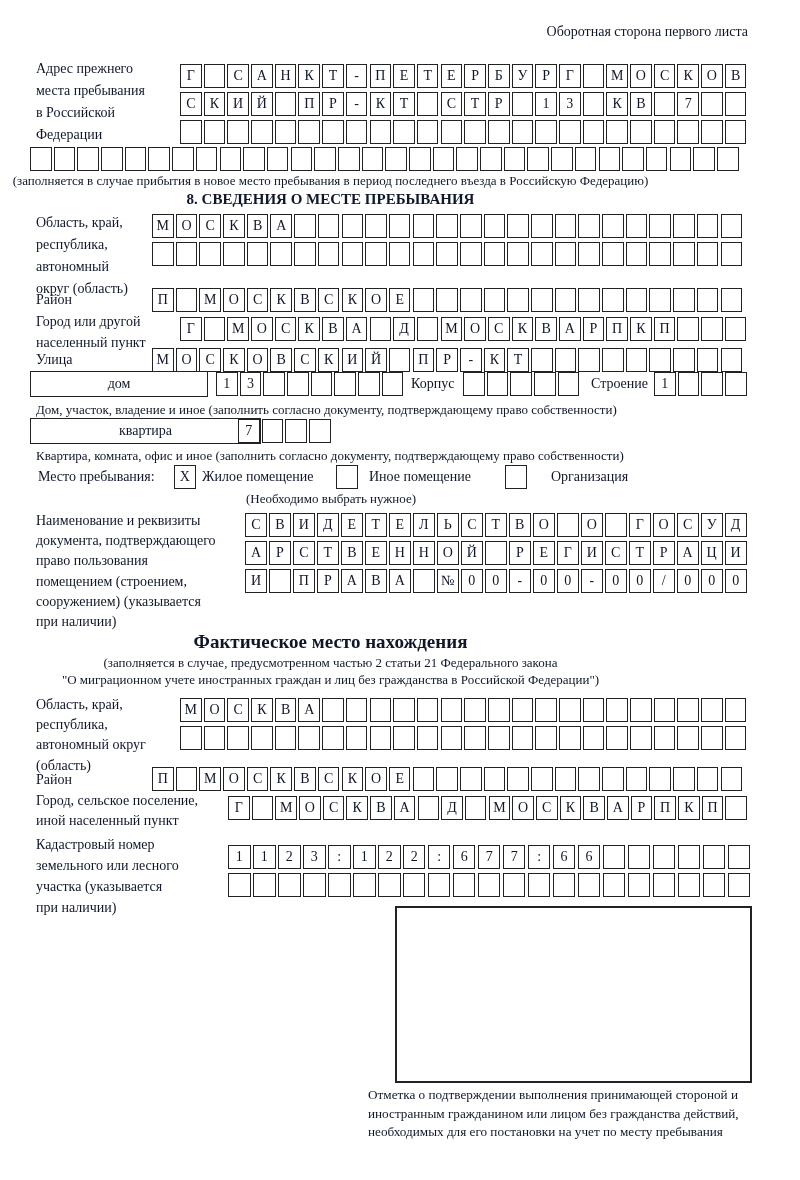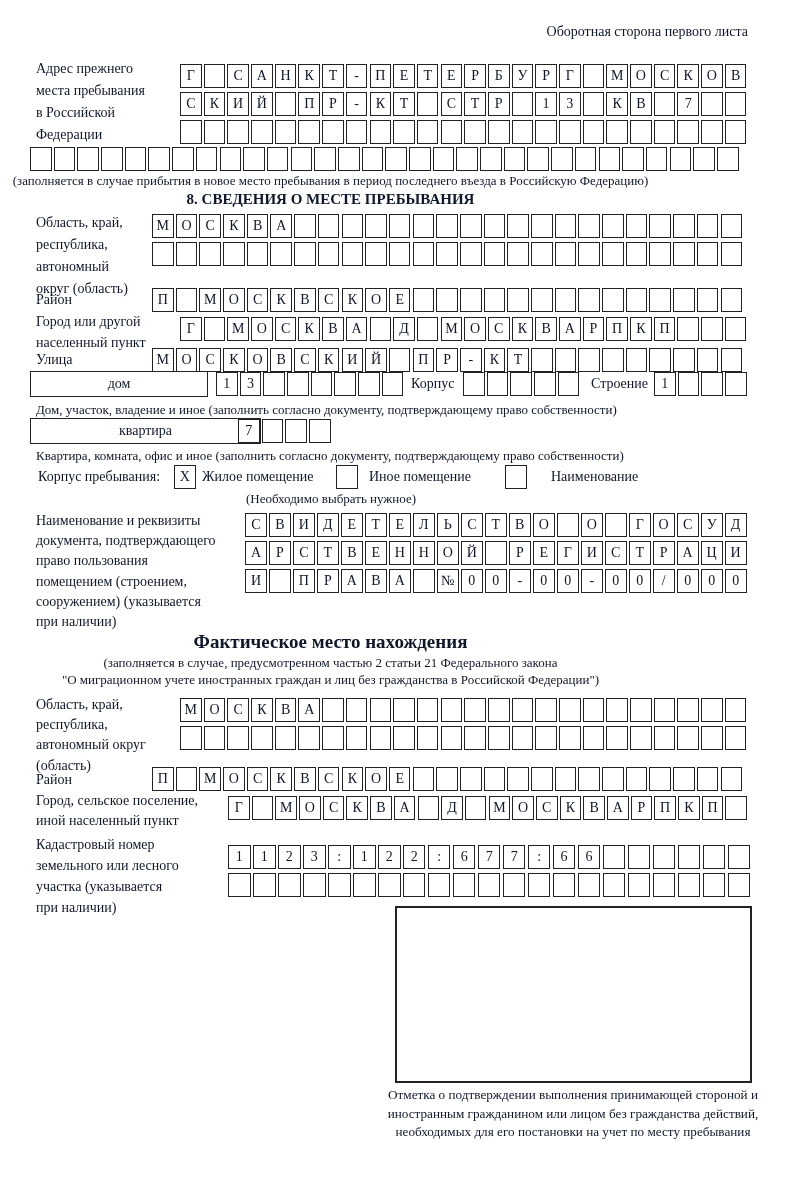--- a/index.html
+++ b/index.html
@@ -28,21 +28,21 @@
   .lh20 { line-height: 20.2px; }
   .lh21 { line-height: 21px; }
   .cap { position: absolute; font-size: 13px; }
   .center { left: 0; width: 661px; text-align: center; }
   .bold { font-weight: bold; }
   .wbox {
     position: absolute; border: 1.7px solid #222222; height: 26px;
     display: flex; align-items: center; justify-content: center; font-size: 14px;
   }
   .bigbox { position: absolute; left: 395px; top: 906px; width: 357px; height: 177px; border: 2px solid #222222; background: #fff; }
-  .stamp-cap { position: absolute; left: 368px; top: 1086px; width: 410px; text-align: center; font-size: 13.2px; line-height: 18.6px; }
+  .stamp-cap { position: absolute; left: 368px; top: 1086px; width: 410px; text-align: left; font-size: 13.2px; line-height: 18.6px; }
   .rnote { position: absolute; top: 24px; right: 52px; font-size: 14px; }
 </style>
 </head>
 <body>
 
 <div class="page">
 
   <div class="rnote">Оборотная сторона первого листа</div>
 
   <div class="lbl" style="left:36px; top:58px;">Адрес прежнего
@@ -339,33 +339,33 @@
 
   <div class="wbox" style="left:30px; top:418px; width:231px;">квартира</div>
   <div class="row" style="left:238px; top:419px;">
       <div class="cell">7</div>
       <div class="cell"></div>
       <div class="cell"></div>
       <div class="cell"></div>
     </div>
   <div class="cap" style="left:36px; top:448px;">Квартира, комната, офис и иное (заполнить согласно документу, подтверждающему право собственности)</div>
 
-  <div class="cap" style="left:38px; top:469px; font-size:14px;">Корпус пребывания:</div>
+  <div class="cap" style="left:38px; top:469px; font-size:14px;">Место пребывания:</div>
   <div class="row" style="left:174px; top:465px;">
       <div class="cell">X</div>
     </div>
   <div class="cap" style="left:202px; top:469px; font-size:14px;">Жилое помещение</div>
   <div class="row" style="left:336px; top:465px;">
       <div class="cell"></div>
     </div>
   <div class="cap" style="left:369px; top:469px; font-size:14px;">Иное помещение</div>
   <div class="row" style="left:505px; top:465px;">
       <div class="cell"></div>
     </div>
-  <div class="cap" style="left:551px; top:469px; font-size:14px;">Наименование</div>
+  <div class="cap" style="left:551px; top:469px; font-size:14px;">Организация</div>
   <div class="cap" style="left:246px; top:491px;">(Необходимо выбрать нужное)</div>
 
   <div class="lbl lh20" style="left:36px; top:511px;">Наименование и реквизиты
 документа, подтверждающего
 право пользования
 помещением (строением,
 сооружением) (указывается
 при наличии)</div>
   <div class="row p24" style="left:245px; top:513px;">
       <div class="cell">С</div>

